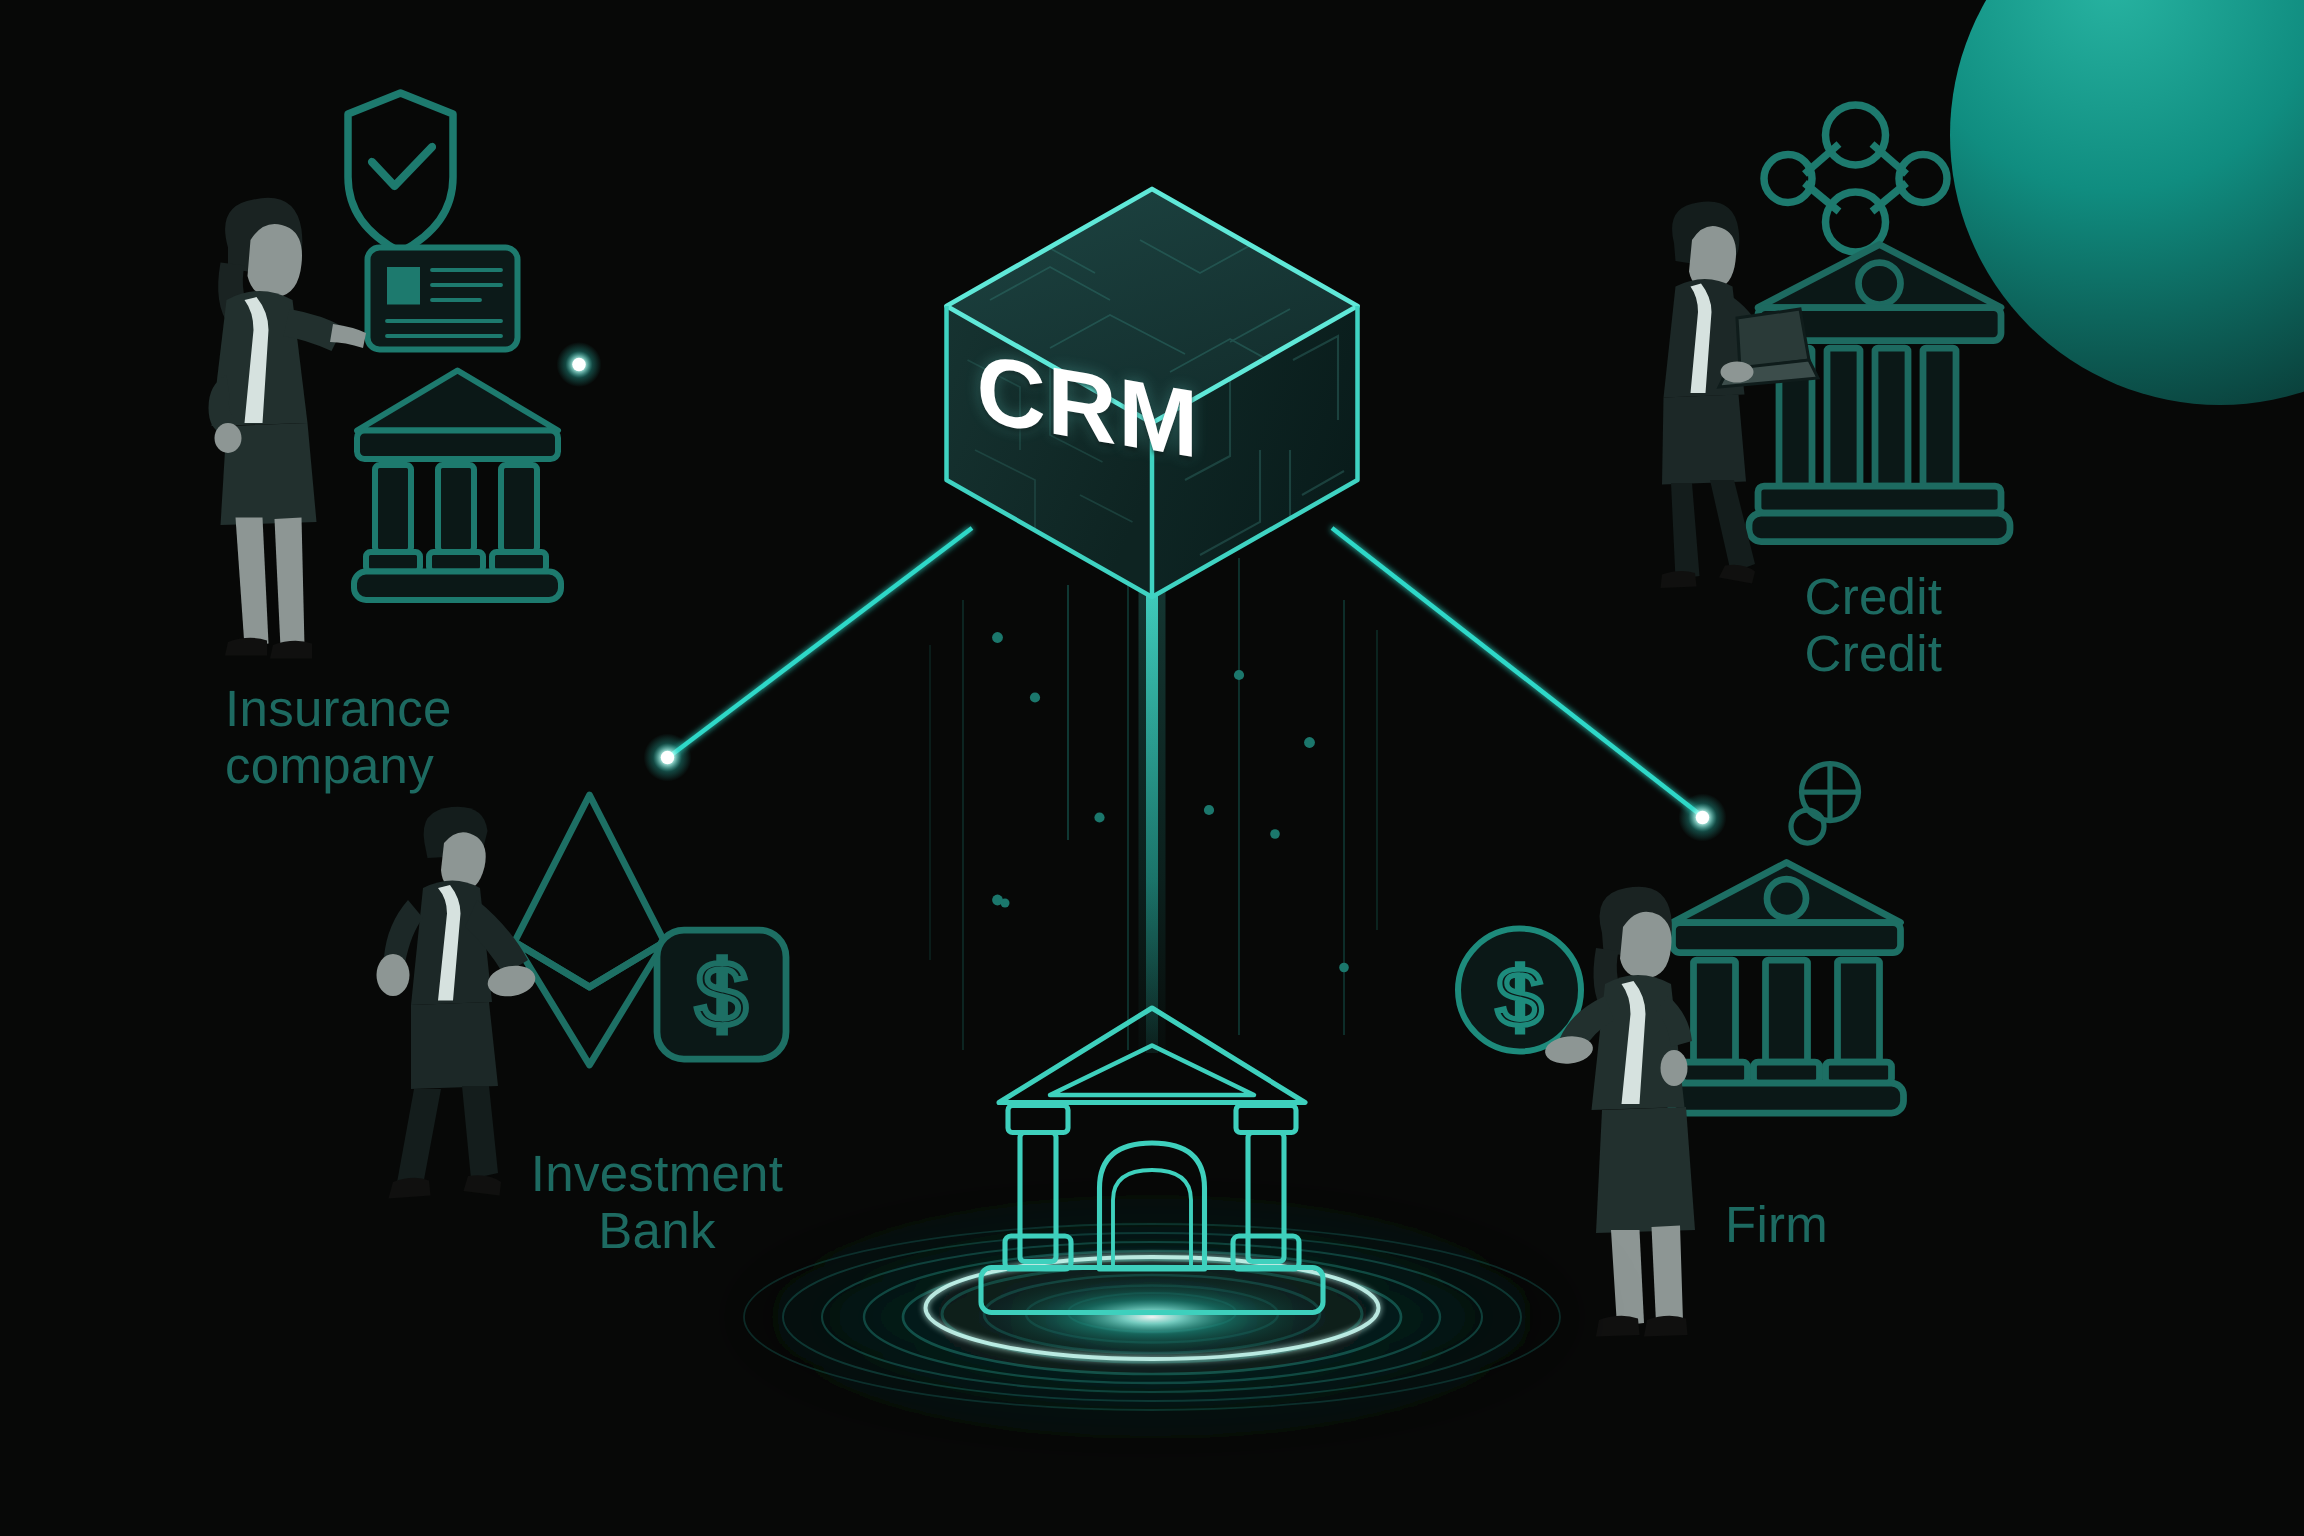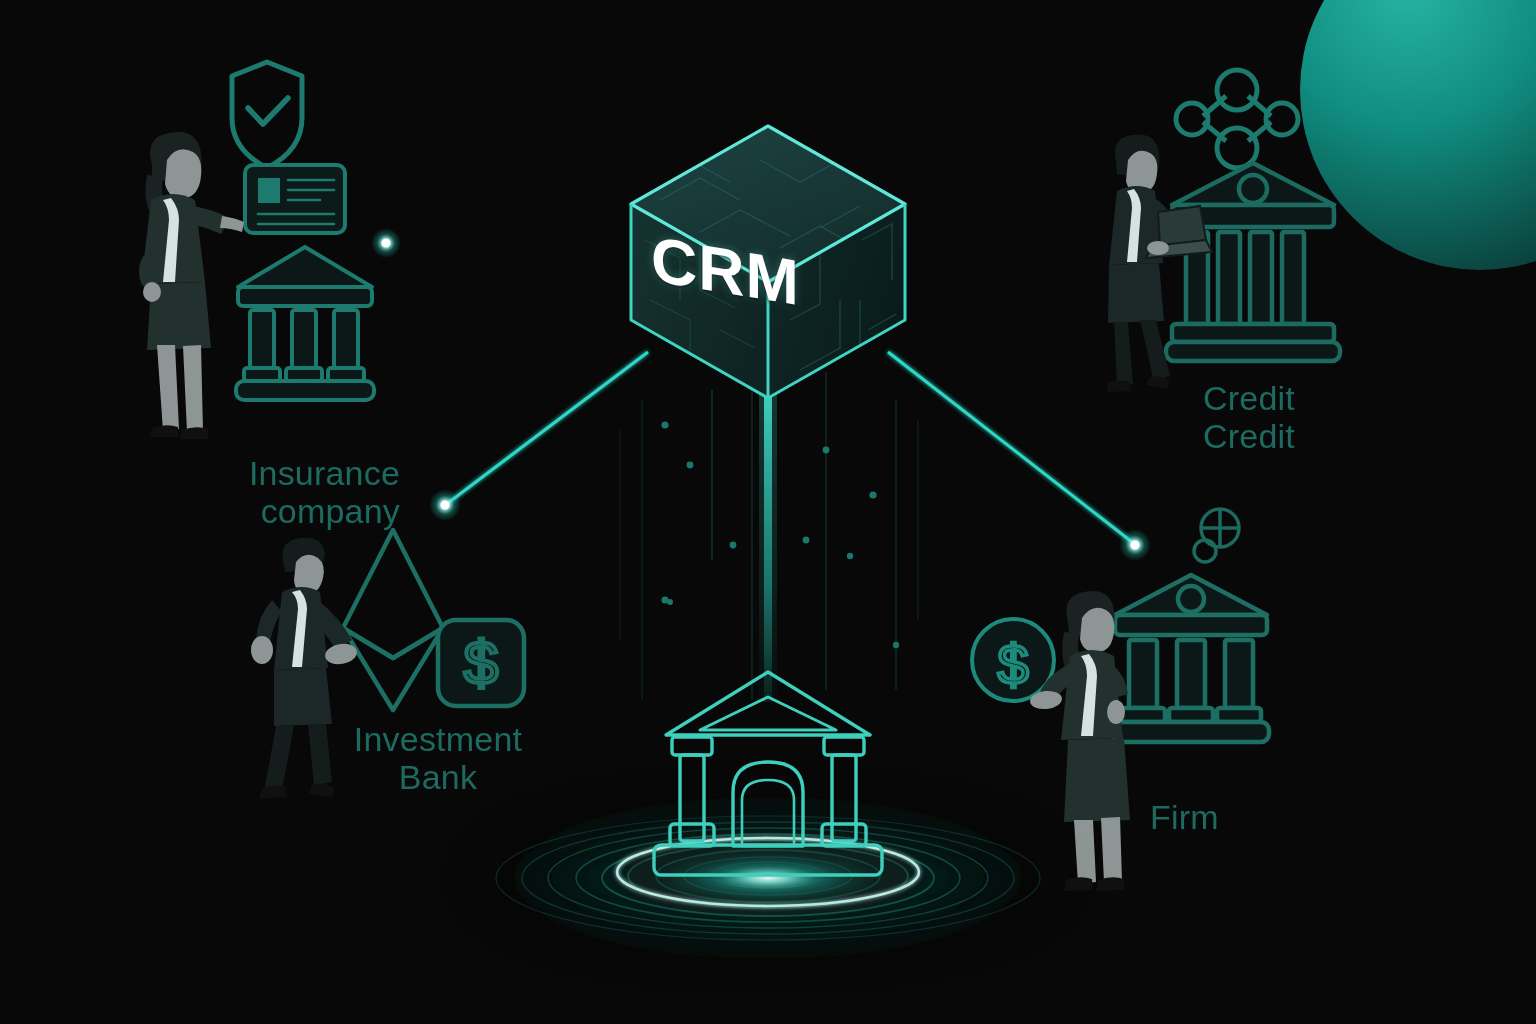--- a/index.html
+++ b/index.html
@@ -22,23 +22,23 @@
     position: absolute;
     color: #1d6a61;
     font-family: "Liberation Sans", sans-serif;
     font-weight: 400;
     line-height: 1.12;
     letter-spacing: 0.2px;
     white-space: pre;
     pointer-events: none;
     margin-top: 46px;
   }
-  #label-insurance { left: 150px; top: 408px; width: 250px; text-align: right; font-size: 34px; }
+  #label-insurance { left: 150px; top: 408px; width: 250px; text-align: left; font-size: 34px; }
   #label-credit    { left: 1203px; top: 333px; width: 220px; text-align: left; font-size: 34px; }
-  #label-investment{ left: 318px; top: 674px; width: 240px; text-align: center; font-size: 34px; }
+  #label-investment{ left: 318px; top: 718px; width: 240px; text-align: center; font-size: 34px; }
   #label-bank      { left: 1150px; top: 752px; width: 200px; text-align: left; font-size: 34px; }
 
   #crm-text {
     position: absolute;
     left: 651px; top: 234px;
     font-family: "Liberation Sans", sans-serif;
     font-weight: 700;
     font-size: 64px;
     letter-spacing: 1px;
     color: #ffffff;

